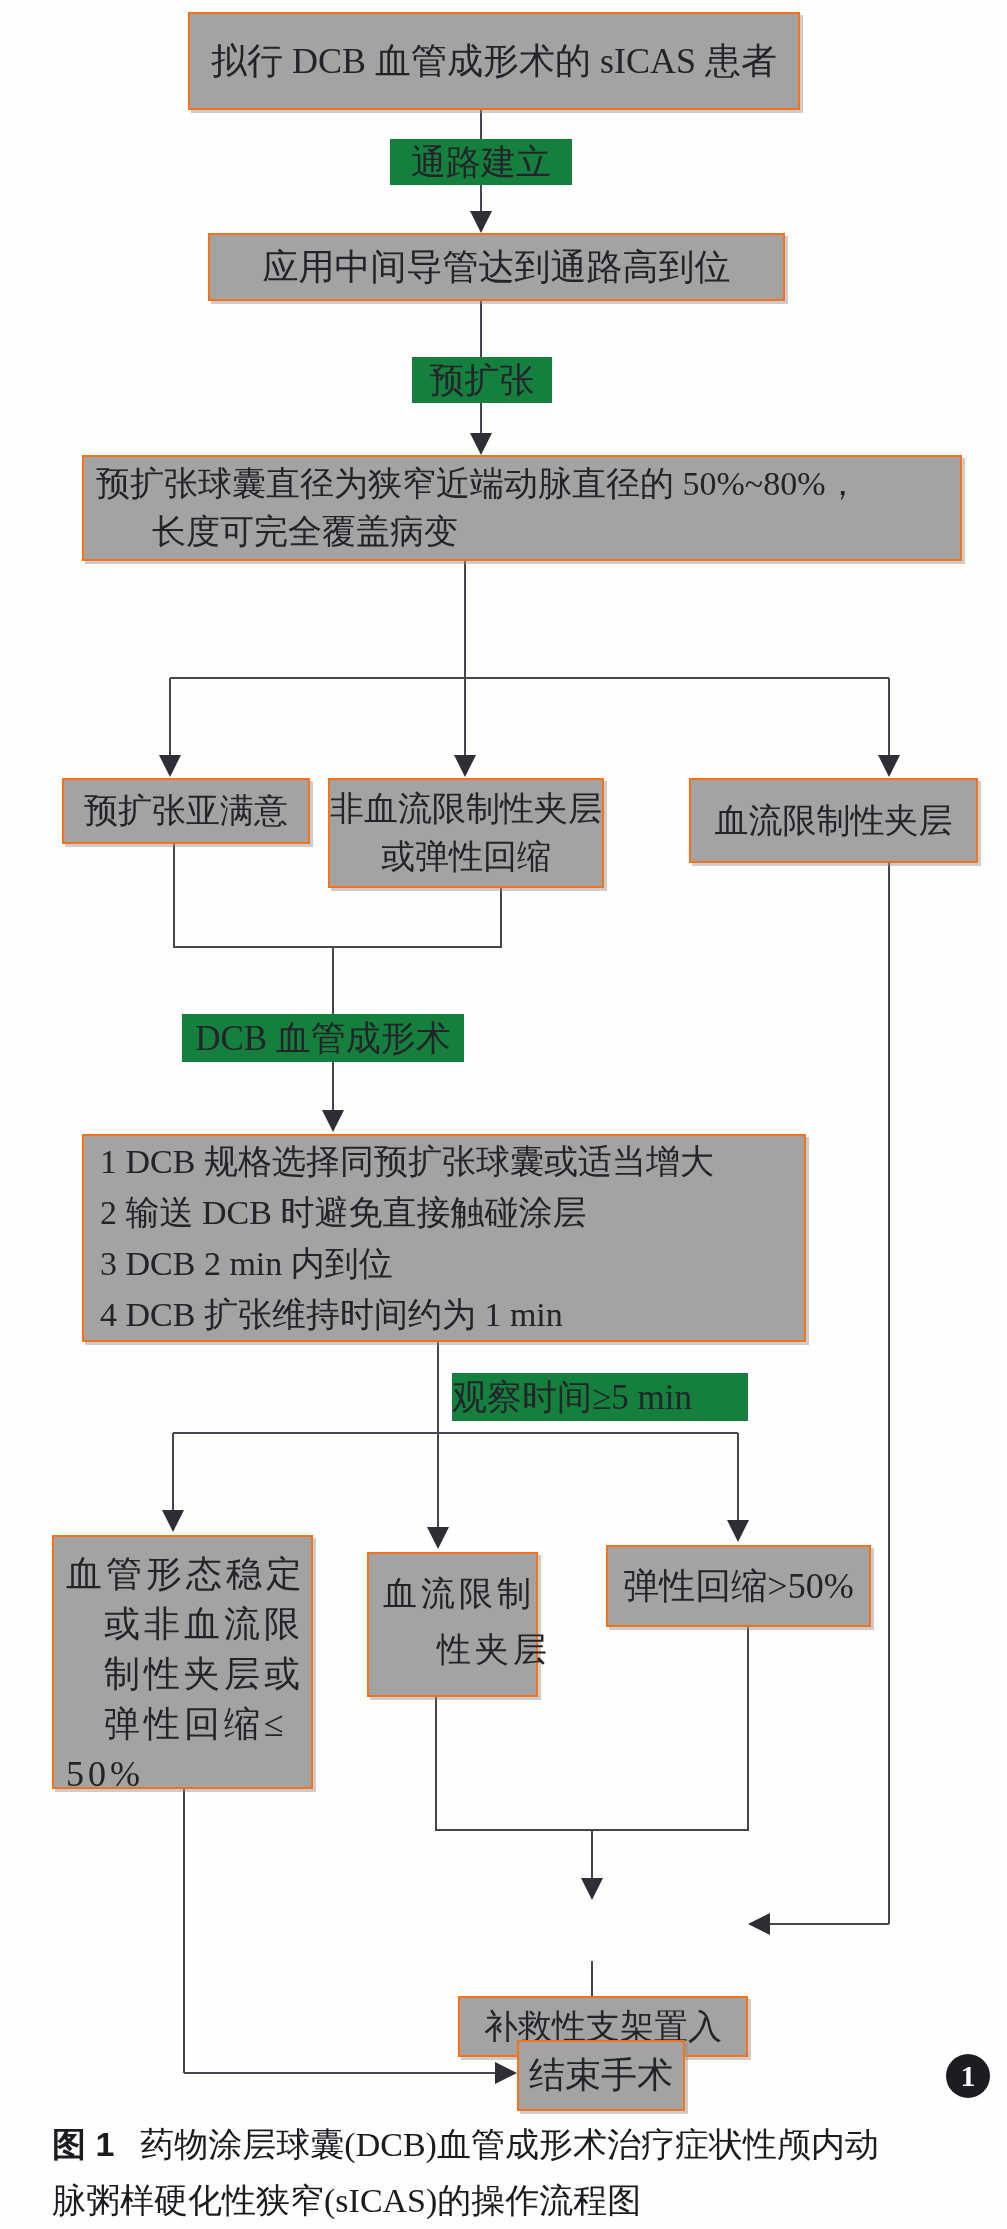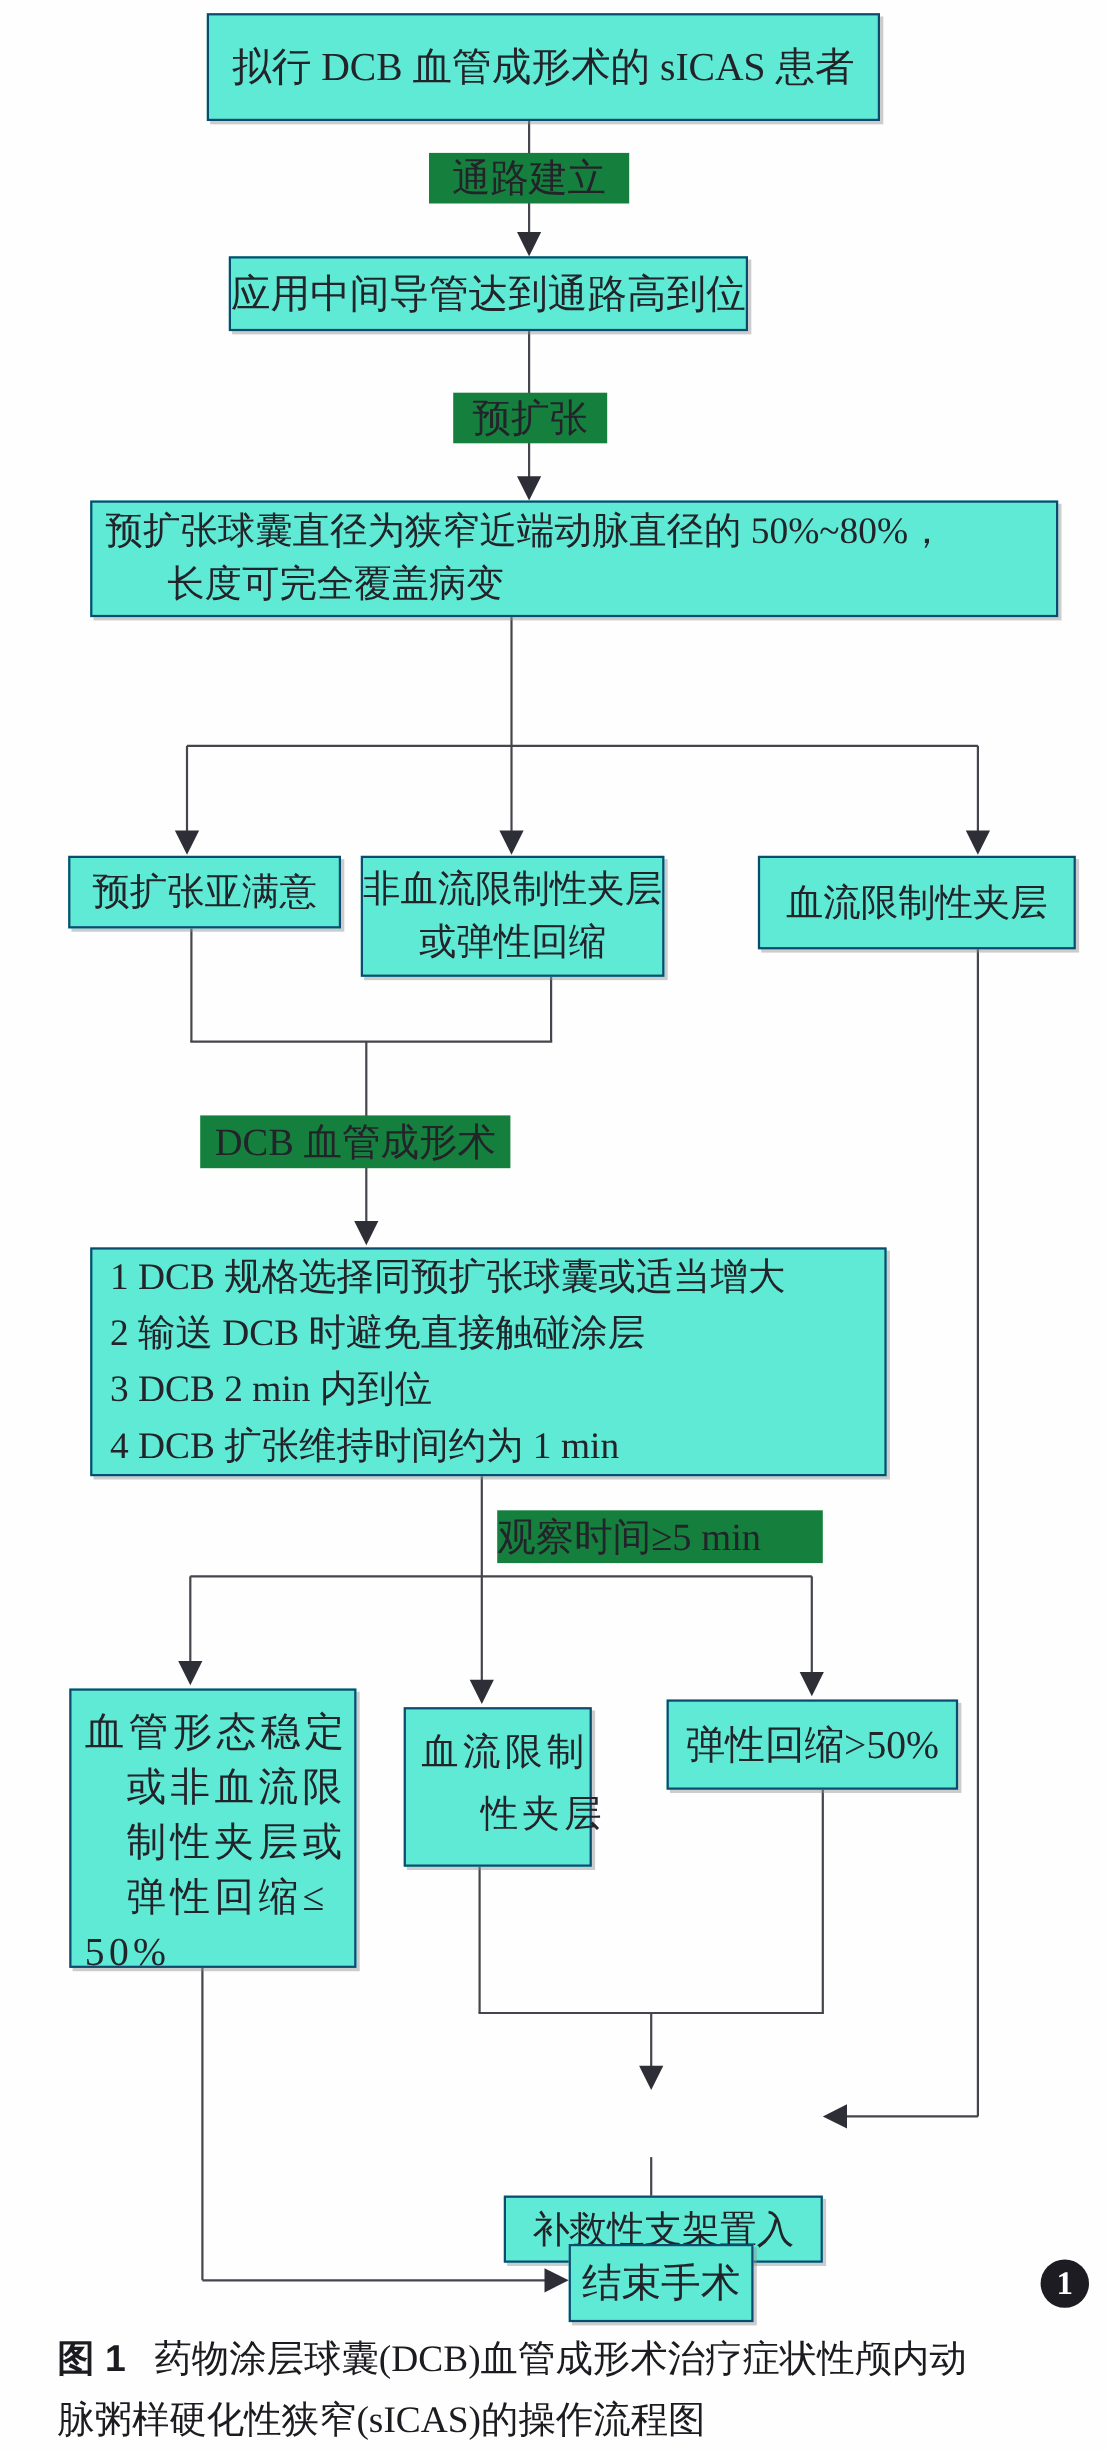--- a/index.html
+++ b/index.html
@@ -4,22 +4,22 @@
 <style>
   html,body{margin:0;padding:0;background:#ffffff;}
   #canvas{
     position:relative;width:1007px;height:2229px;background:#fefefe;
     font-family:"Liberation Serif","DejaVu Serif",serif;color:#23232a;overflow:hidden;
   }
   svg.wires{position:absolute;left:0;top:0;width:1007px;height:2229px;}
   svg.wires line{stroke:#45454d;stroke-width:2;}
   svg.wires polygon{fill:#2e2e36;stroke:none;}
   .node{
-    position:absolute;box-sizing:border-box;background:#5eead4;
-    border:2px solid #0c4a6e;box-shadow:3px 3px 0 rgba(145,145,150,.45);
+    position:absolute;box-sizing:border-box;background:#a3a3a3;
+    border:2px solid #f97316;box-shadow:3px 3px 0 rgba(145,145,150,.45);
     display:flex;flex-direction:column;justify-content:center;
   }
   .node.center{align-items:center;text-align:center;}
   .node .ln{white-space:nowrap;}
   .lbl{
     position:absolute;background:#15803d;white-space:nowrap;
     display:flex;align-items:center;justify-content:center;
   }
   .fs36{font-size:36px;} .fs35{font-size:35px;} .fs34{font-size:34px;}
   #box-balloon-spec{justify-content:center;}
@@ -96,21 +96,21 @@
   </svg>
 
   <div class="node center fs36" id="box-patients" style="left:188px;top:12px;width:612px;height:98px;">
     <div class="ln">拟行 DCB 血管成形术的 sICAS 患者</div>
   </div>
 
   <div class="lbl fs35" style="left:390px;top:139px;width:182px;height:46px;">
     <span>通路建立</span>
   </div>
 
-  <div class="node center fs36" id="box-catheter" style="left:208px;top:233px;width:472px;height:68px;">
+  <div class="node center fs36" id="box-catheter" style="left:208px;top:233px;width:577px;height:68px;">
     <div class="ln">应用中间导管达到通路高到位</div>
   </div>
 
   <div class="lbl fs35" style="left:412px;top:357px;width:140px;height:46px;">
     <span>预扩张</span>
   </div>
 
   <div class="node fs34" id="box-balloon-spec" style="left:82px;top:455px;width:880px;height:106px;">
     <div class="ln">预扩张球囊直径为狭窄近端动脉直径的 50%~80%，</div>
     <div class="ln indent">长度可完全覆盖病变</div>
@@ -137,21 +137,21 @@
     <div class="ln">1 DCB 规格选择同预扩张球囊或适当增大</div>
     <div class="ln">2 输送 DCB 时避免直接触碰涂层</div>
     <div class="ln">3 DCB 2 min 内到位</div>
     <div class="ln">4 DCB 扩张维持时间约为 1 min</div>
   </div>
 
   <div class="lbl fs35" style="left:452px;top:1373px;width:296px;height:48px;justify-content:flex-start;">
     <span>观察时间≥5 min</span>
   </div>
 
-  <div class="node fs36" id="box-stable" style="left:63px;top:1535px;width:261px;height:254px;">
+  <div class="node fs36" id="box-stable" style="left:52px;top:1535px;width:261px;height:254px;">
     <div class="ln">血管形态稳定</div>
     <div class="ln indent">或非血流限</div>
     <div class="ln indent">制性夹层或</div>
     <div class="ln indent">弹性回缩≤</div>
     <div class="ln">50%</div>
   </div>
 
   <div class="node fs34" id="box-flow-limiting-2" style="left:367px;top:1552px;width:171px;height:145px;">
     <div class="ln">血流限制</div>
     <div class="ln indent">性夹层</div>

